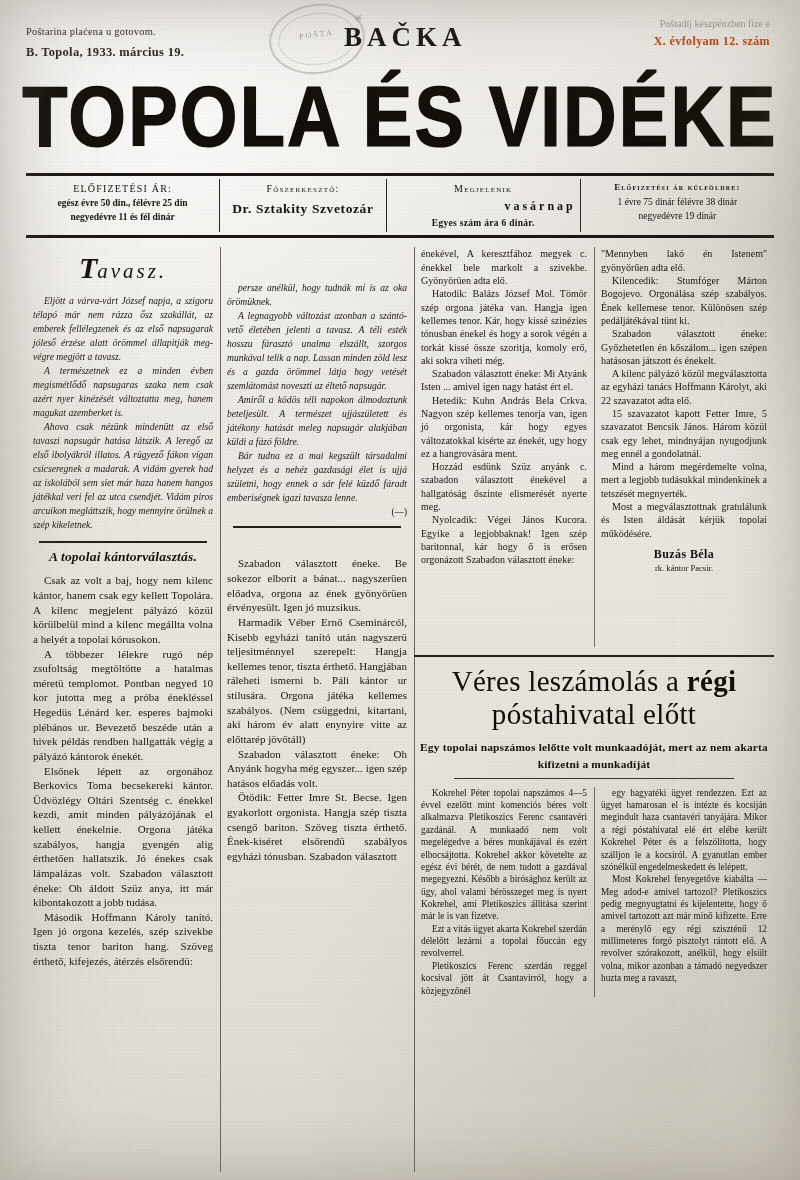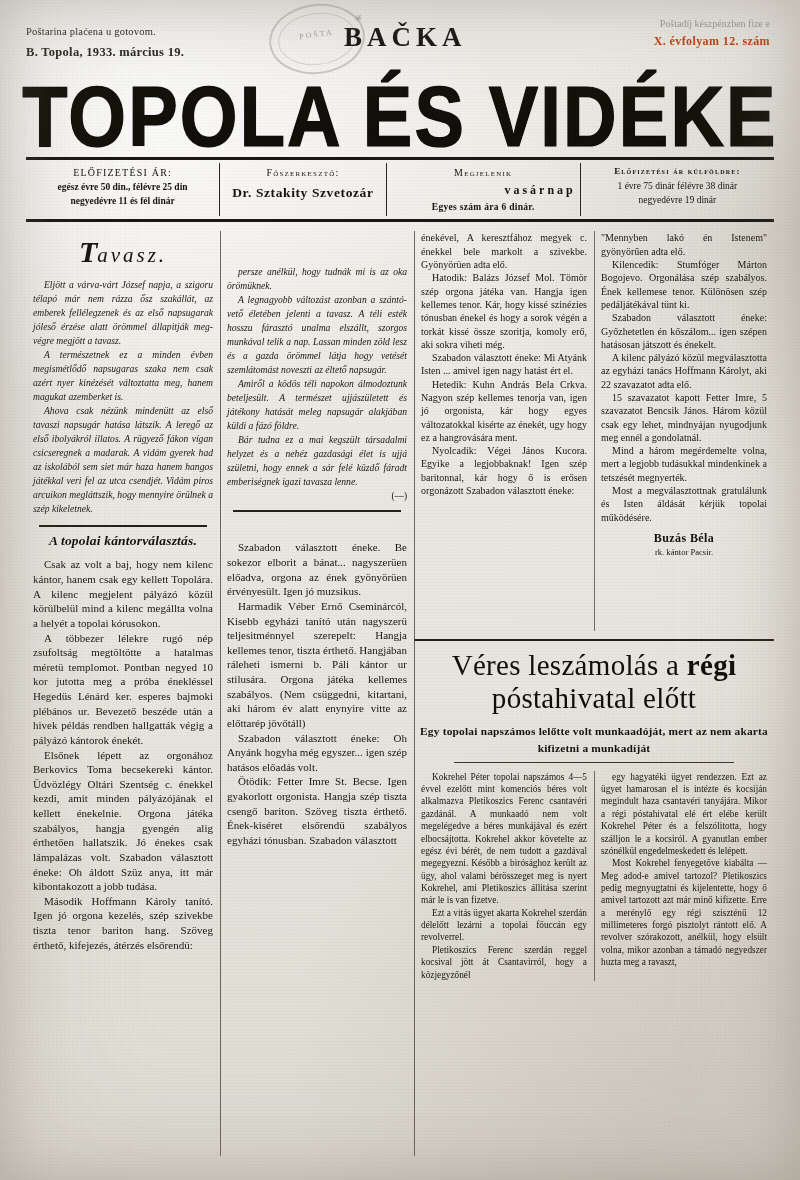--- a/index.html
+++ b/index.html
@@ -73,21 +73,21 @@
     -webkit-text-stroke:1px #0d0b09;
     color:#121008;
     transform:scaleX(1.06) scaleY(1.22);
     transform-origin:center top;
     padding-top:4px;
     text-shadow:0 0 1px rgba(0,0,0,.6);
   }
 
   
   .subbar{
-    margin-top:14px;
+    margin-top:30px;
     border-top:3px solid #1a1714;border-bottom:3px solid #1a1714;
     display:flex;align-items:stretch;
     padding:3px 0;
   }
   .subbar .cell{flex:1;text-align:center;padding:2px 4px;font-size:9.5px;line-height:1.5;}
   .subbar .cell + .cell{border-left:1px solid #2a2620;}
   .subbar .hd{font-variant:small-caps;letter-spacing:1.2px;font-size:10px;}
   .subbar .bold{font-weight:bold;}
   .subbar .c2{flex:.85;}
   .subbar .c2 .name{font-weight:bold;font-size:13.5px;letter-spacing:.6px;margin-top:3px;}
@@ -241,20 +241,21 @@
 
     <div class="col" style="flex:2;padding:0;">
       <div class="rightwrap">
 
         <div class="halfcols" style="flex:0 0 400px;">
           <div class="halfcol">
             <p class="noind">énekével, A keresztfához megyek c. énekkel bele markolt a szivekbe. Gyönyörüen adta elő.</p>
             <p>Hatodik: Balázs József Mol. Tömör szép orgona játéka van. Hangja igen kellemes tenor. Kár, hogy kissé szinézies tónusban énekel és hogy a sorok végén a torkát kissé össze szoritja, komoly erő, aki sokra viheti még.</p>
             <p>Szabadon választott éneke: Mi Atyánk Isten ... amivel igen nagy hatást ért el.</p>
             <p>Hetedik: Kuhn András Bela Crkva. Nagyon szép kellemes tenorja van, igen jó orgonista, kár hogy egyes változatokkal kisérte az énekét, ugy hogy ez a hangrovására ment.</p>
+            <p>Hozzád esdünk Szüz anyánk c. szabadon választott énekével a hallgatóság őszinte elismerését nyerte meg.</p>
             <p>Nyolcadik: Végei János Kucora. Egyike a legjobbaknak! Igen szép baritonnal, kár hogy ő is erősen orgonázott Szabadon választott éneke:</p>
           </div>
           <div class="halfcol">
             <p class="noind">"Mennyben lakó én Istenem" gyönyörűen adta elő.</p>
             <p>Kilencedik: Stumfóger Márton Bogojevo. Orgonálása szép szabályos. Ének kellemese tenor. Különösen szép pedáljátékával tünt ki.</p>
             <p>Szabadon választott éneke: Győzhetetlen én kőszálom... igen szépen hatásosan játszott és énekelt.</p>
             <p>A kilenc pályázó közül megválasztotta az egyházi tanács Hoffmann Károlyt, aki 22 szavazatot adta elő.</p>
             <p>15 szavazatot kapott Fetter Imre, 5 szavazatot Bencsik János. Három közül csak egy lehet, mindnyájan nyugodjunk meg ennél a gondolatnál.</p>
             <p>Mind a három megérdemelte volna, mert a legjobb tudásukkal mindenkinek a tetszését megnyerték.</p>
             <p>Most a megválasztottnak gratulálunk és Isten áldását kérjük topolai működésére.</p>

